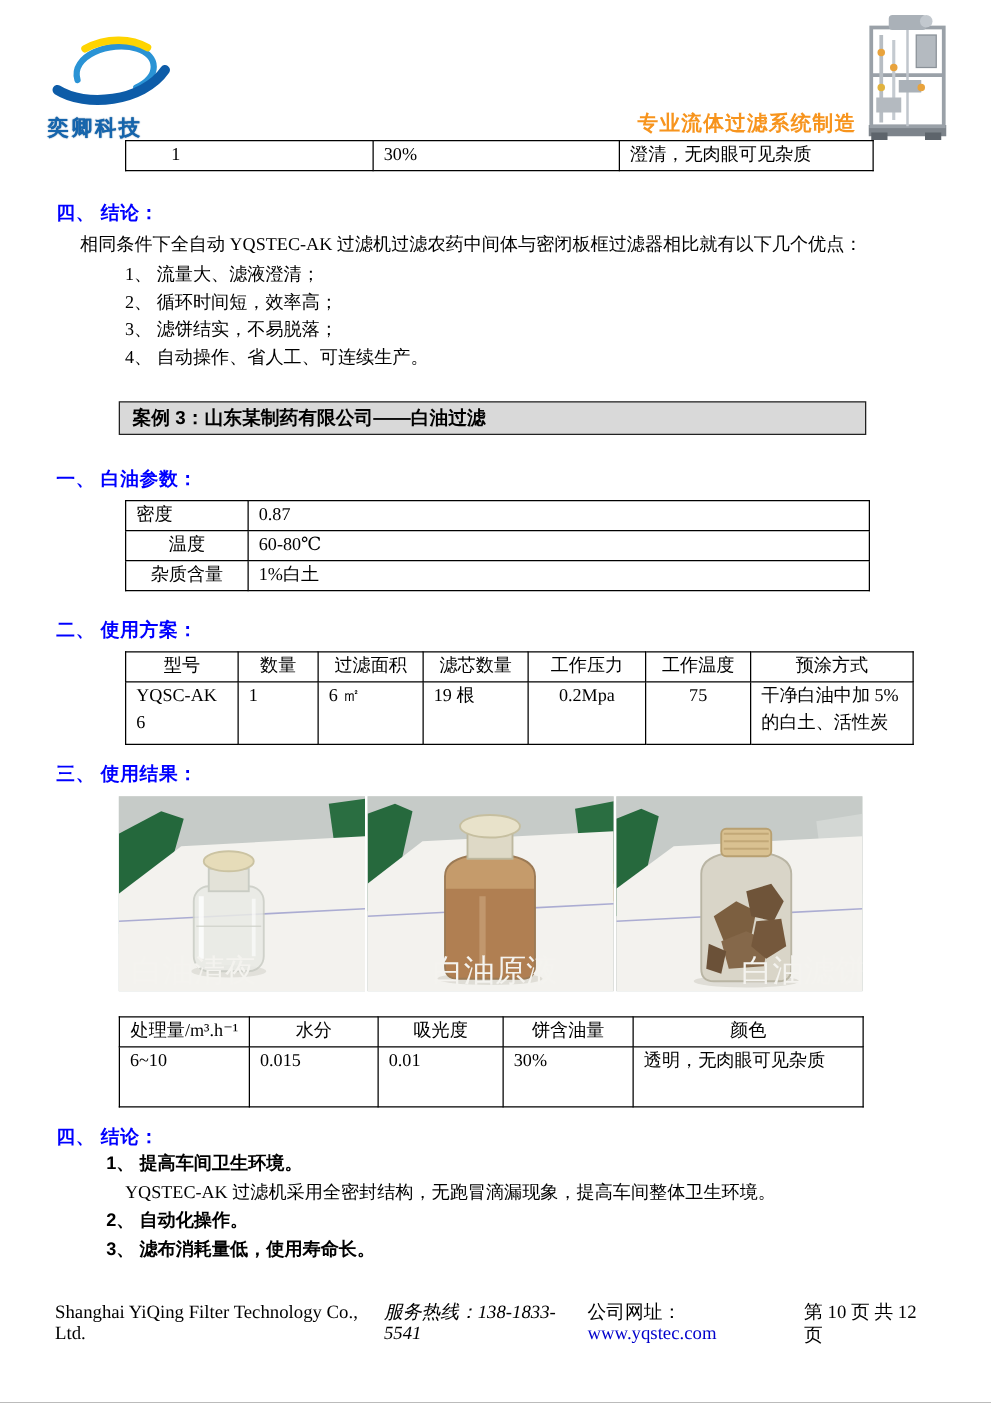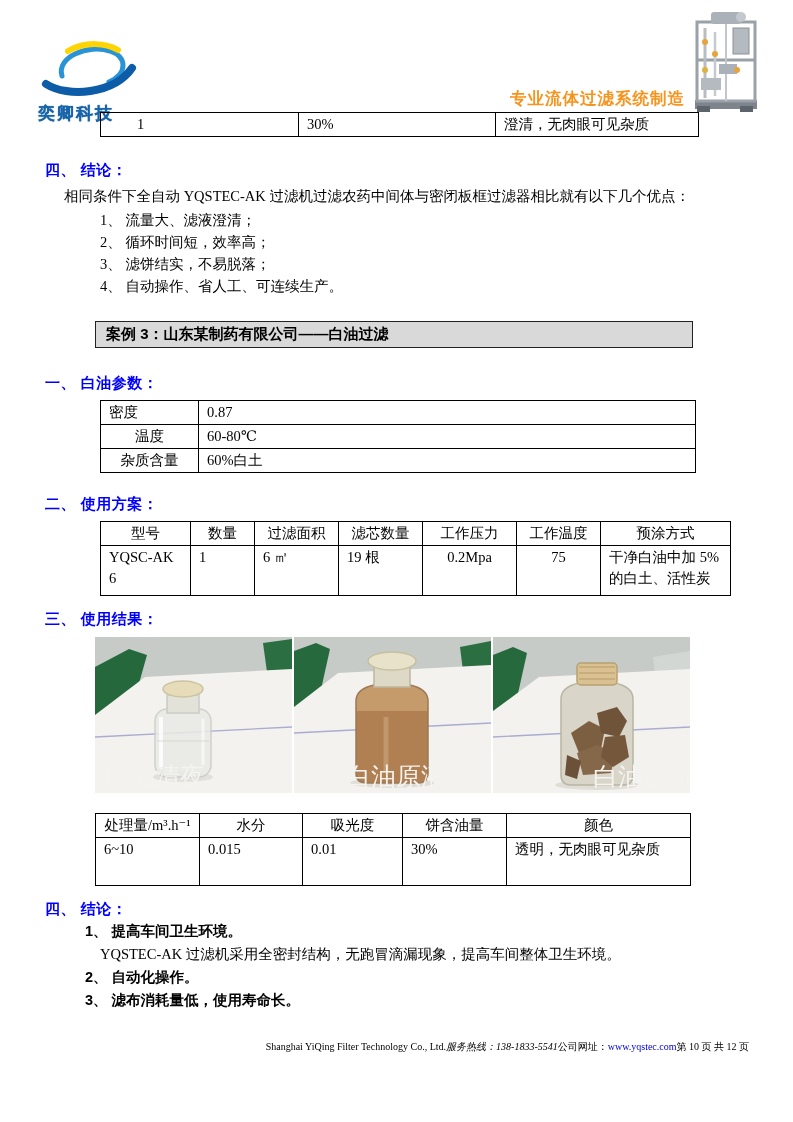--- a/index.html
+++ b/index.html
@@ -1,19 +1,19 @@
 <!DOCTYPE html>
 <html><head>
 <meta charset="utf-8">
 <style>
   html,body{margin:0;padding:0;background:#888;}
   .page{position:relative;width:793px;height:1122px;margin:0 auto;background:#fff;
         font-family:"Liberation Serif","DejaVu Serif",serif;font-size:14.5px;color:#000;overflow:hidden;}
   
-  .logo-wrap{position:absolute;left:38px;top:40px;width:115px;}
+  .logo-wrap{position:absolute;left:38px;top:28px;width:115px;}
   .logo-text{font-family:"Liberation Sans","DejaVu Sans",sans-serif;font-weight:bold;
              font-size:17px;color:#1565ad;letter-spacing:2px;margin-top:-4px;
              text-shadow:0 0 1px #0d4c86;}
   .slogan{position:absolute;right:108px;top:88px;
           font-family:"Liberation Sans","DejaVu Sans",sans-serif;
           font-weight:bold;font-size:16.5px;color:#f7941d;letter-spacing:1px;}
   .machine{position:absolute;right:28px;top:8px;width:76px;height:106px;}
   
   .content{position:absolute;top:112px;left:0;width:793px;}
   h2.sec{font-family:"Liberation Sans","DejaVu Sans",sans-serif;font-weight:bold;
@@ -26,21 +26,21 @@
   .case-box{background:#d9d9d9;border:1.5px solid #222;
             font-family:"Liberation Sans","DejaVu Sans",sans-serif;font-weight:bold;
             font-size:15px;padding:3px 10px;}
   .bold-pt{font-family:"Liberation Sans","DejaVu Sans",sans-serif;font-weight:bold;}
   
   .photos{display:flex;gap:2px;}
   .photo{position:relative;width:197px;height:156px;overflow:hidden;background:#c8cdc9;}
   .photo svg{display:block;}
   
   .footer{position:absolute;left:44px;right:44px;top:1040px;display:flex;
-          justify-content:flex-end;align-items:baseline;font-size:10px;}
+          justify-content:space-between;align-items:baseline;font-size:15px;}
   .footer a{color:#0000cc;text-decoration:none;}
   .cjk-sans{font-family:"Liberation Sans","DejaVu Sans",sans-serif;font-style:italic;}
 </style>
 </head>
 <body>
 
 <div class="page">
 
   <div>
     <div class="logo-wrap">
@@ -116,21 +116,21 @@
           <tr>
         <td style="">密度</td>
         <td>0.87</td>
       </tr>
       <tr>
         <td style="text-align:center">温度</td>
         <td>60-80℃</td>
       </tr>
       <tr>
         <td style="text-align:center">杂质含量</td>
-        <td>60%白土</td>
+        <td>1%白土</td>
       </tr>
     </tbody>
       </table>
 
     <h2 class="sec" style="margin:22px 0 0 45px">二、 使用方案：</h2>
     <table class="doc-table" style="margin:7px 0 0 100px;width:630px;">
       <colgroup>
         <col style="width:90px">
           <col style="width:64px">
           <col style="width:84px">

